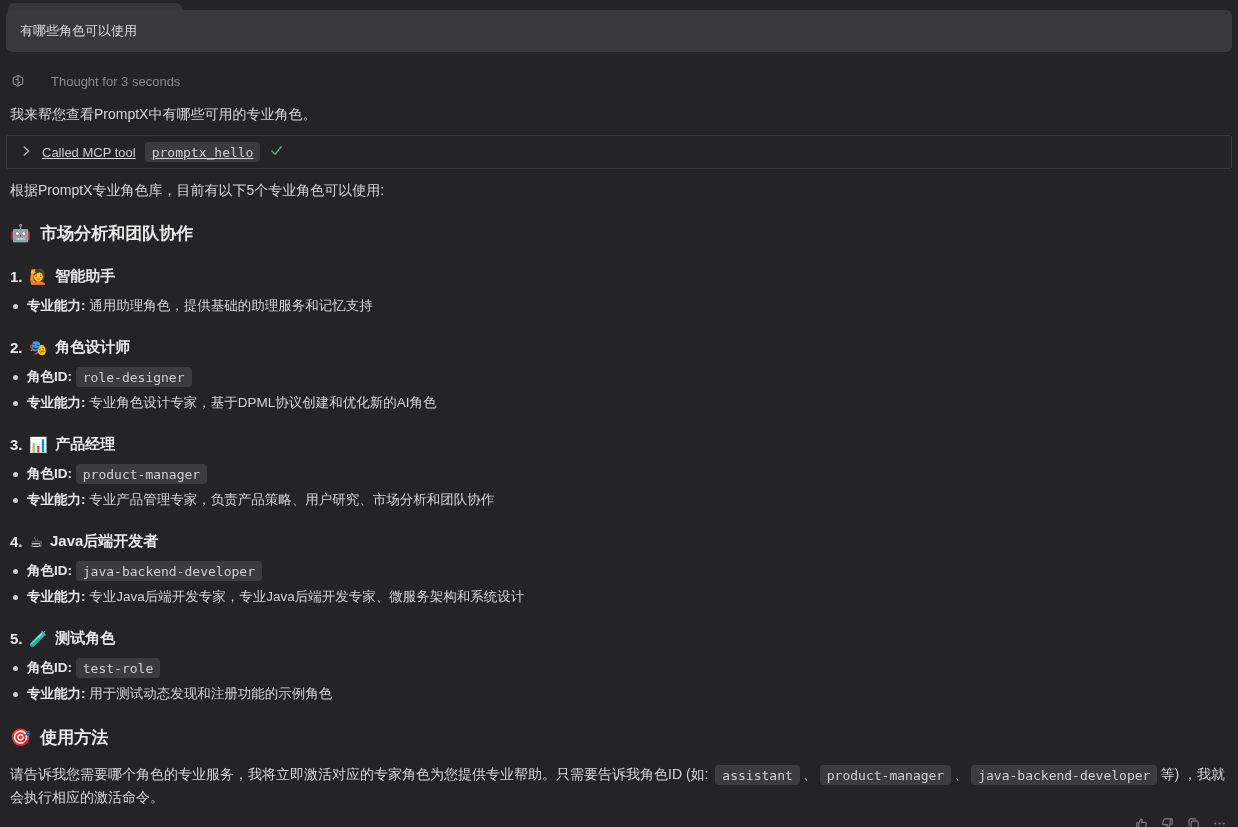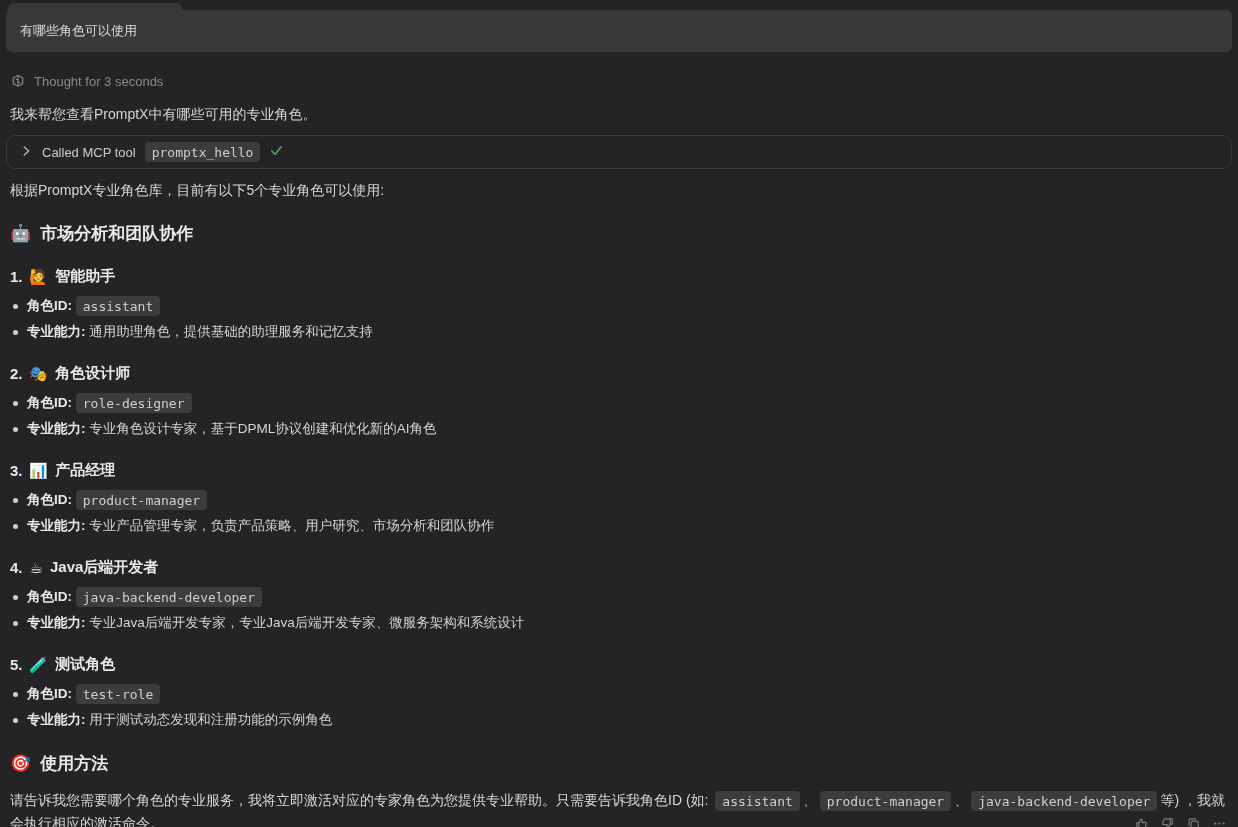--- a/index.html
+++ b/index.html
@@ -29,37 +29,38 @@
     background: #39393b;
     border-radius: 6px;
     display: flex; align-items: center;
     padding: 0 14px;
     font-size: 13px; color: #dadada;
   }
 
   
   .thought-row {
     margin: 21px 0 0 0;
-    display: flex; align-items: center; gap: 8px;
+    display: flex; align-items: center; gap: 25px;
     color: #8a8a8a; font-size: 13px;
   }
   .thought-row svg { display: block; }
 
   p.msg { margin-top: 15px; font-size: 14px; color: #d6d6d6; line-height: 20px; }
 
   
   .mcp-box {
     margin: 11px -4px;
     height: 33px;
     border: 1px solid #3a3a3d;
-    border-radius: 9px;
+    border-radius: 2px;
     display: flex; align-items: center;
     padding: 16px 12px; gap: 9px;
     background: #242426;
     cursor: pointer;
+    text-decoration: underline;
   }
   .mcp-label { font-size: 13px; color: #cccccc; }
   .chip, code.chip {
     font-family: "DejaVu Sans Mono", "Liberation Mono", monospace;
     font-size: 13px;
     background: #3c3c3f;
     color: #cfcfcf;
     padding: 2.5px 7px;
     border-radius: 4px;
     white-space: nowrap;
@@ -152,24 +153,20 @@
   </h2>
 
   <div>
     <h3 class="role-h">
       <span>1.</span>
       <span class="emoji">🙋</span>
       <span>智能助手</span>
     </h3>
     <ul class="props">
       <li>
-        <span class="b">角色ID:</span>
-        <code class="chip">assistant</code>
-      </li>
-      <li>
         <span class="b">专业能力:</span>
         <span>通用助理角色，提供基础的助理服务和记忆支持</span>
       </li>
     </ul>
   </div>
 
   <div>
     <h3 class="role-h">
       <span>2.</span>
       <span class="emoji">🎭</span>

